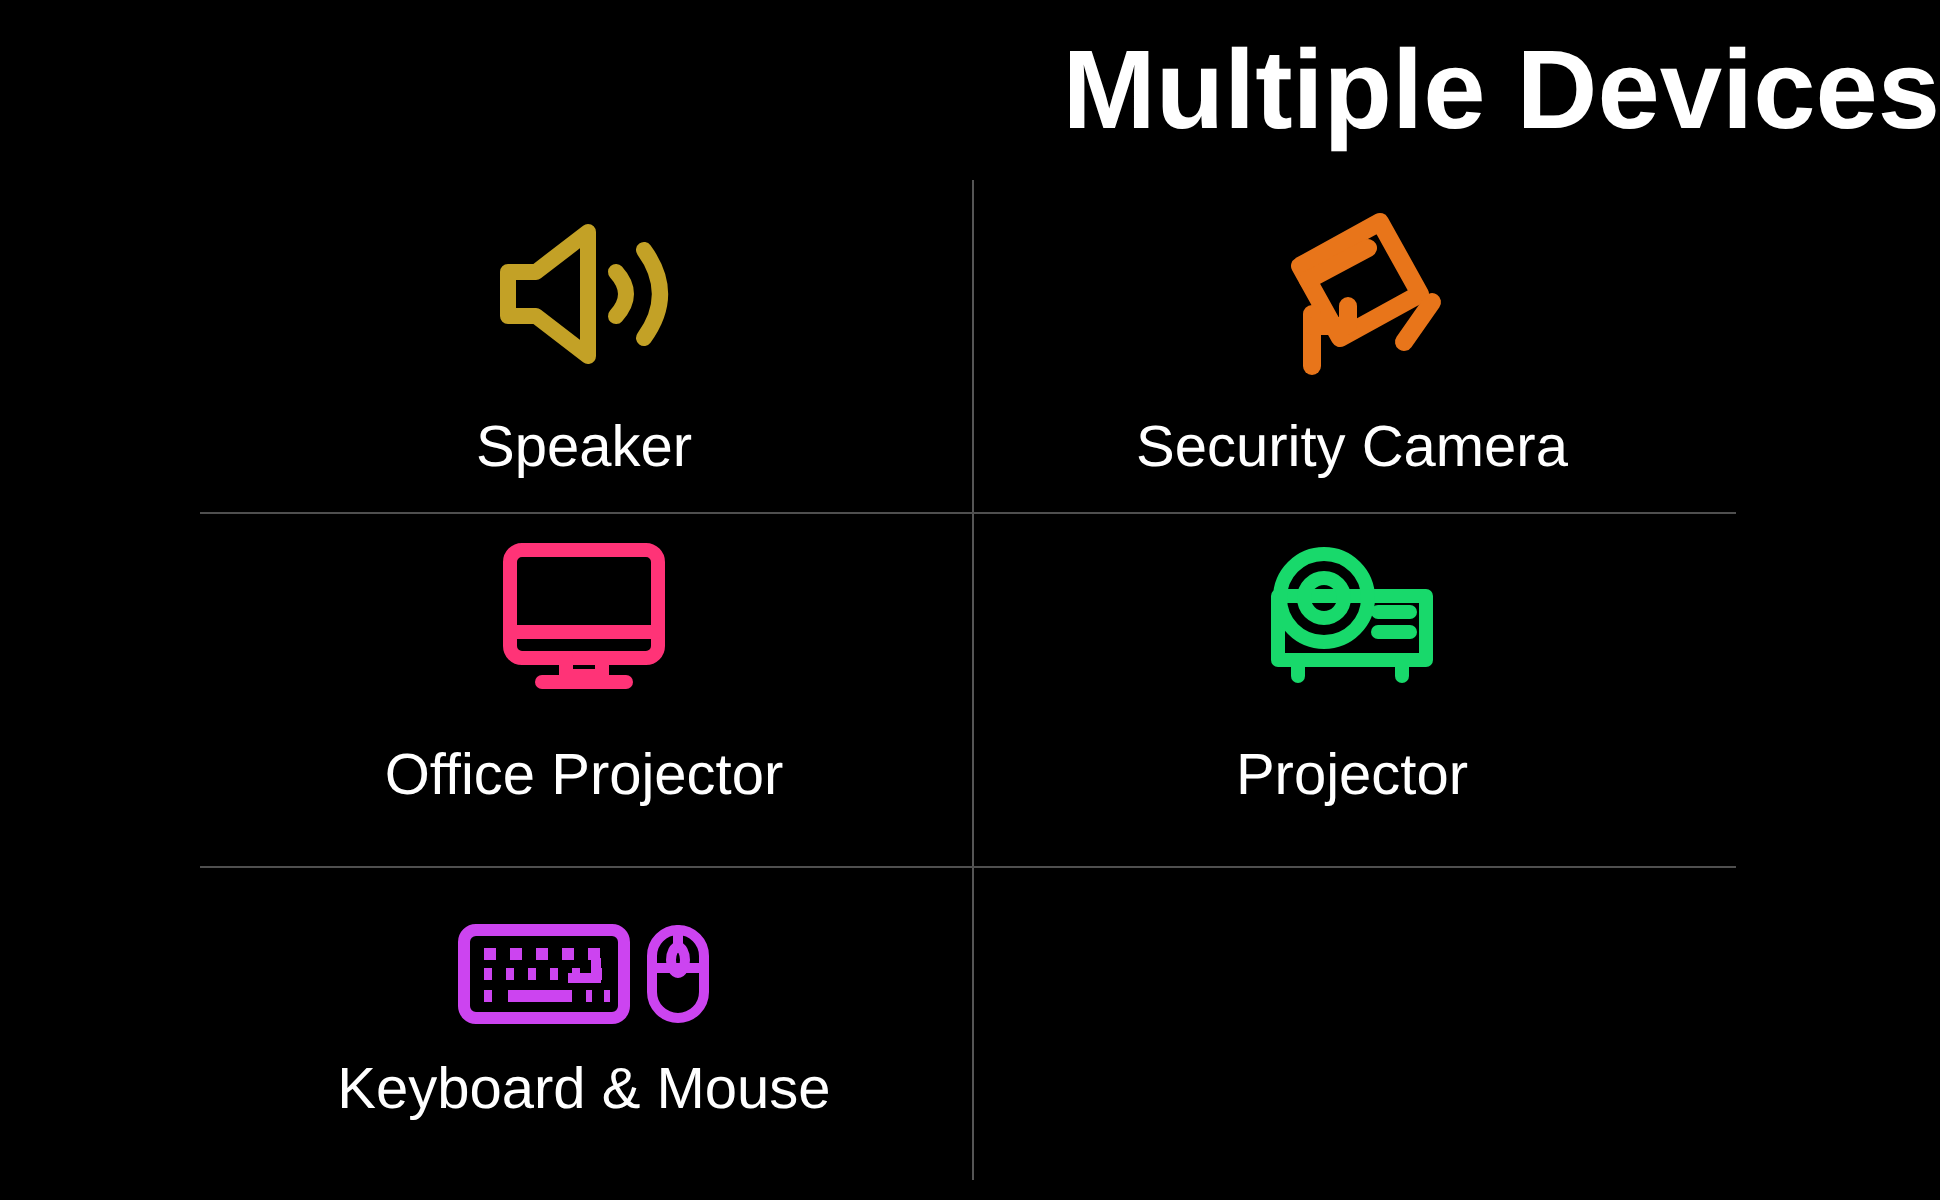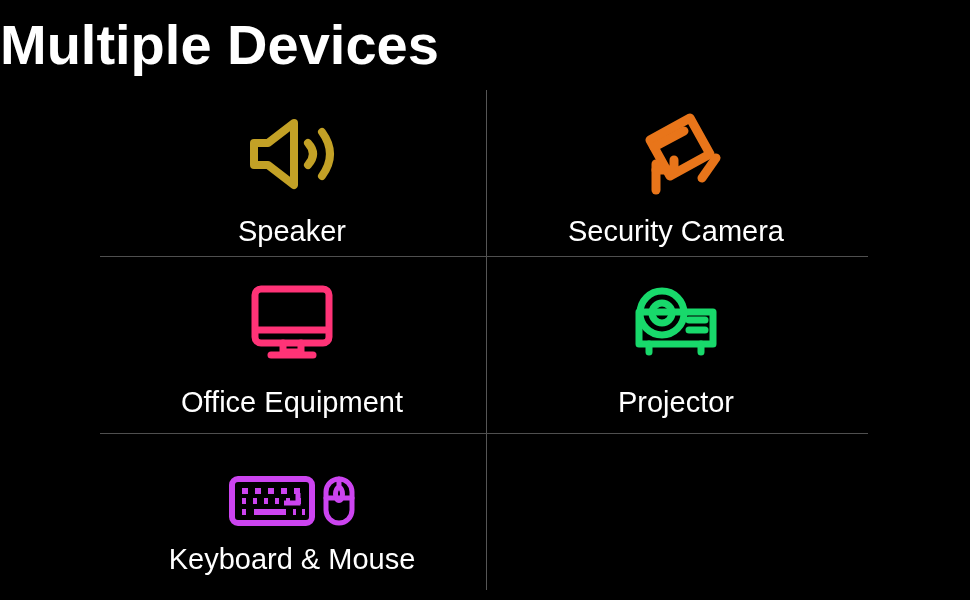--- a/index.html
+++ b/index.html
@@ -21,21 +21,21 @@
     height: 600px;
     background: #000000;
   }
 
   
   .title {
     position: absolute;
     top: 8px;
     left: 0;
     width: 970px;
-    text-align: left;
+    text-align: right;
     color: #ffffff;
     font-family: "Liberation Sans", sans-serif;
     font-size: 56px;
     font-weight: bold;
     letter-spacing: 0px;
     line-height: 74px;
     white-space: nowrap;
   }
 
   
@@ -47,21 +47,21 @@
     height: 500px;
     display: grid;
     grid-template-columns: 1fr 1fr;
     grid-template-rows: 166px 177px 157px;
   }
   .cell {
     position: relative;
     display: flex;
     flex-direction: column;
     align-items: center;
-    justify-content: center;
+    justify-content: flex-start;
     box-sizing: border-box;
   }
   .cell.row1 { padding-top: 14px; }
   .cell.row2 { padding-top: 8px; }
   .cell.row3 { padding-top: 14px; }
 
   .icon-wrap {
     height: 86px;
     display: flex;
     align-items: center;
@@ -153,21 +153,21 @@
       <div class="icon-wrap">
         <svg width="86" height="76" viewBox="0 0 86 76">
           <g fill="none" stroke="#FF3377" stroke-width="7" stroke-linecap="round" stroke-linejoin="round">
             <rect x="6" y="5" width="74" height="54" rx="6"></rect>
             <path d="M7 46 L79 46"></path>
             <path d="M34 59 L34 68 L52 68 L52 59"></path>
             <path d="M22 71 L64 71"></path>
           </g>
         </svg>
       </div>
-      <div class="label">Office Equipment</div>
+      <div class="label">Office Projector</div>
     </div>
 
     <div class="cell row2">
       <div class="icon-wrap">
         <svg width="94" height="76" viewBox="0 0 94 76">
           <g fill="none" stroke="#18D96B" stroke-width="7" stroke-linecap="round" stroke-linejoin="round">
 
             <path d="M10 28 L84 28 L84 60 L10 60 Z" stroke-linejoin="round"></path>
 
             <circle cx="33" cy="29" r="22"></circle>

